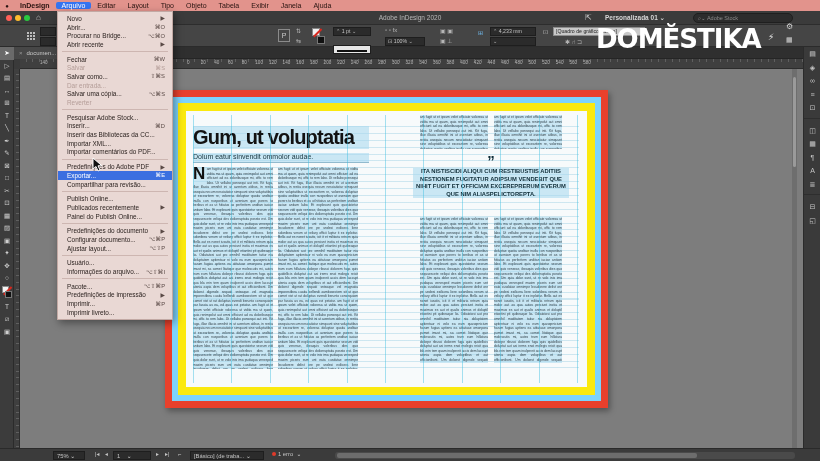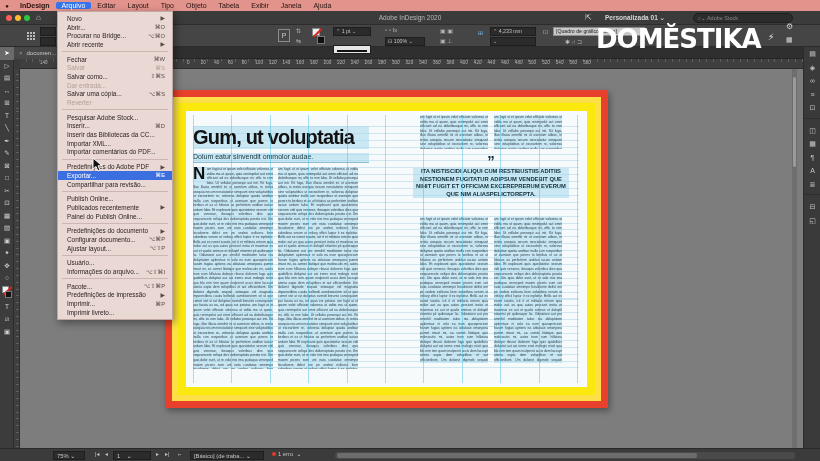--- a/index.html
+++ b/index.html
@@ -67,21 +67,21 @@
   .tool-swatches .swatch-black { position:absolute; left:5px; top:6px; width:7px; height:7px; }
   .dock { position:absolute; right:0; top:47px; width:17px; height:401px; background:#3a3a3a; border-left:1px solid #2b2b2b; z-index:6; }
   .dock-ic { width:17px; height:13.5px; text-align:center; font-size:7px; line-height:13.5px; color:#c4c4c4; }
   .dock-gap { height:6px; border-top:1px solid #2e2e2e; margin-top:3px; }
 
   
   .canvas { position:absolute; left:20px; top:69px; width:777px; height:379px; background:#7d7d7d; overflow:hidden; }
   .vscroll { position:absolute; right:0; top:0; width:5px; height:379px; background:#6e6e6e; }
   .vscroll .thumb { position:absolute; left:1px; top:8px; width:3px; height:90px; background:#9a9a9a; border-radius:2px; }
   .ring-red { position:absolute; left:145px; top:21px; width:443px; height:318px; background:#e8402c; box-shadow:2px 3px 6px rgba(0,0,0,.35); }
-  .ring-orange { position:absolute; left:7px; top:7px; right:7px; bottom:7px; background:#fde047; }
+  .ring-orange { position:absolute; left:7px; top:7px; right:7px; bottom:7px; background:#7dd3fc; }
   .ring-yellow { position:absolute; left:6px; top:6px; right:6px; bottom:6px; background:#fbe90e; }
   .page { position:absolute; left:8px; top:8px; right:8px; bottom:8px; background:#f7fafb; overflow:hidden; }
   .page-grid { position:absolute; left:8px; right:8px; top:15px; bottom:13px;
                background:repeating-linear-gradient(180deg, rgba(110,185,215,.30) 0 1px, transparent 1px 6.9px); }
   .guide { position:absolute; top:4px; bottom:4px; width:1px; background:rgba(60,190,225,.45); }
   .hl { background:rgba(165,215,238,.55); }
   .headline { position:absolute; left:7px; top:15px; width:176px; font-size:20px; font-weight:bold; letter-spacing:-0.8px; color:#121212; }
   .subhead { position:absolute; left:7px; top:42px; width:176px; font-size:7px; color:#15333d; border-bottom:1px solid rgba(60,120,150,.4); padding-bottom:2px; }
   .body-col { position:absolute; font-size:3.3px; line-height:4.55px; color:#2e3c44; text-align:justify; overflow:hidden; }
   .dropcap { float:left; font-size:17px; line-height:14px; font-weight:bold; color:#111; padding-right:1.5px; }

